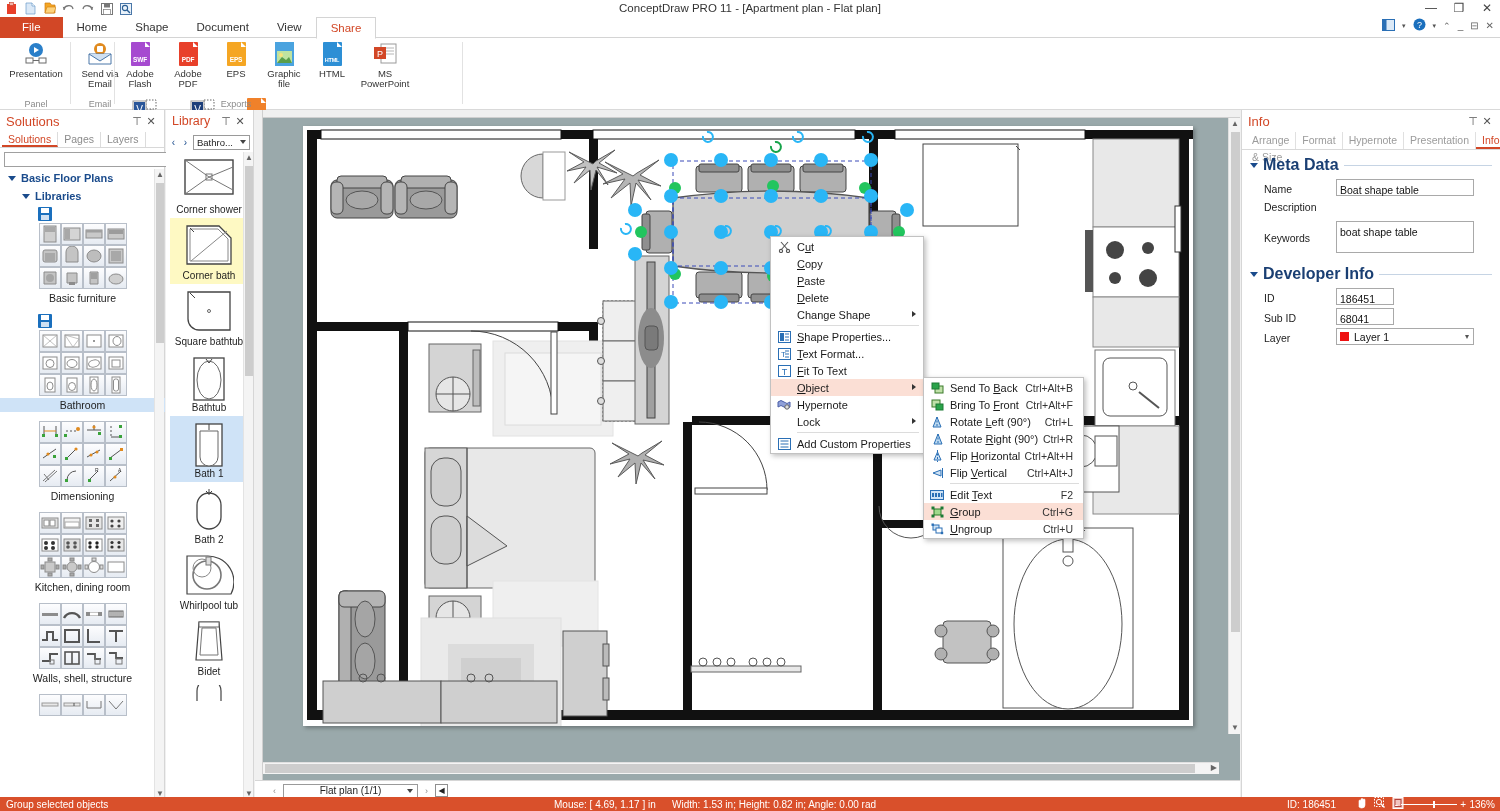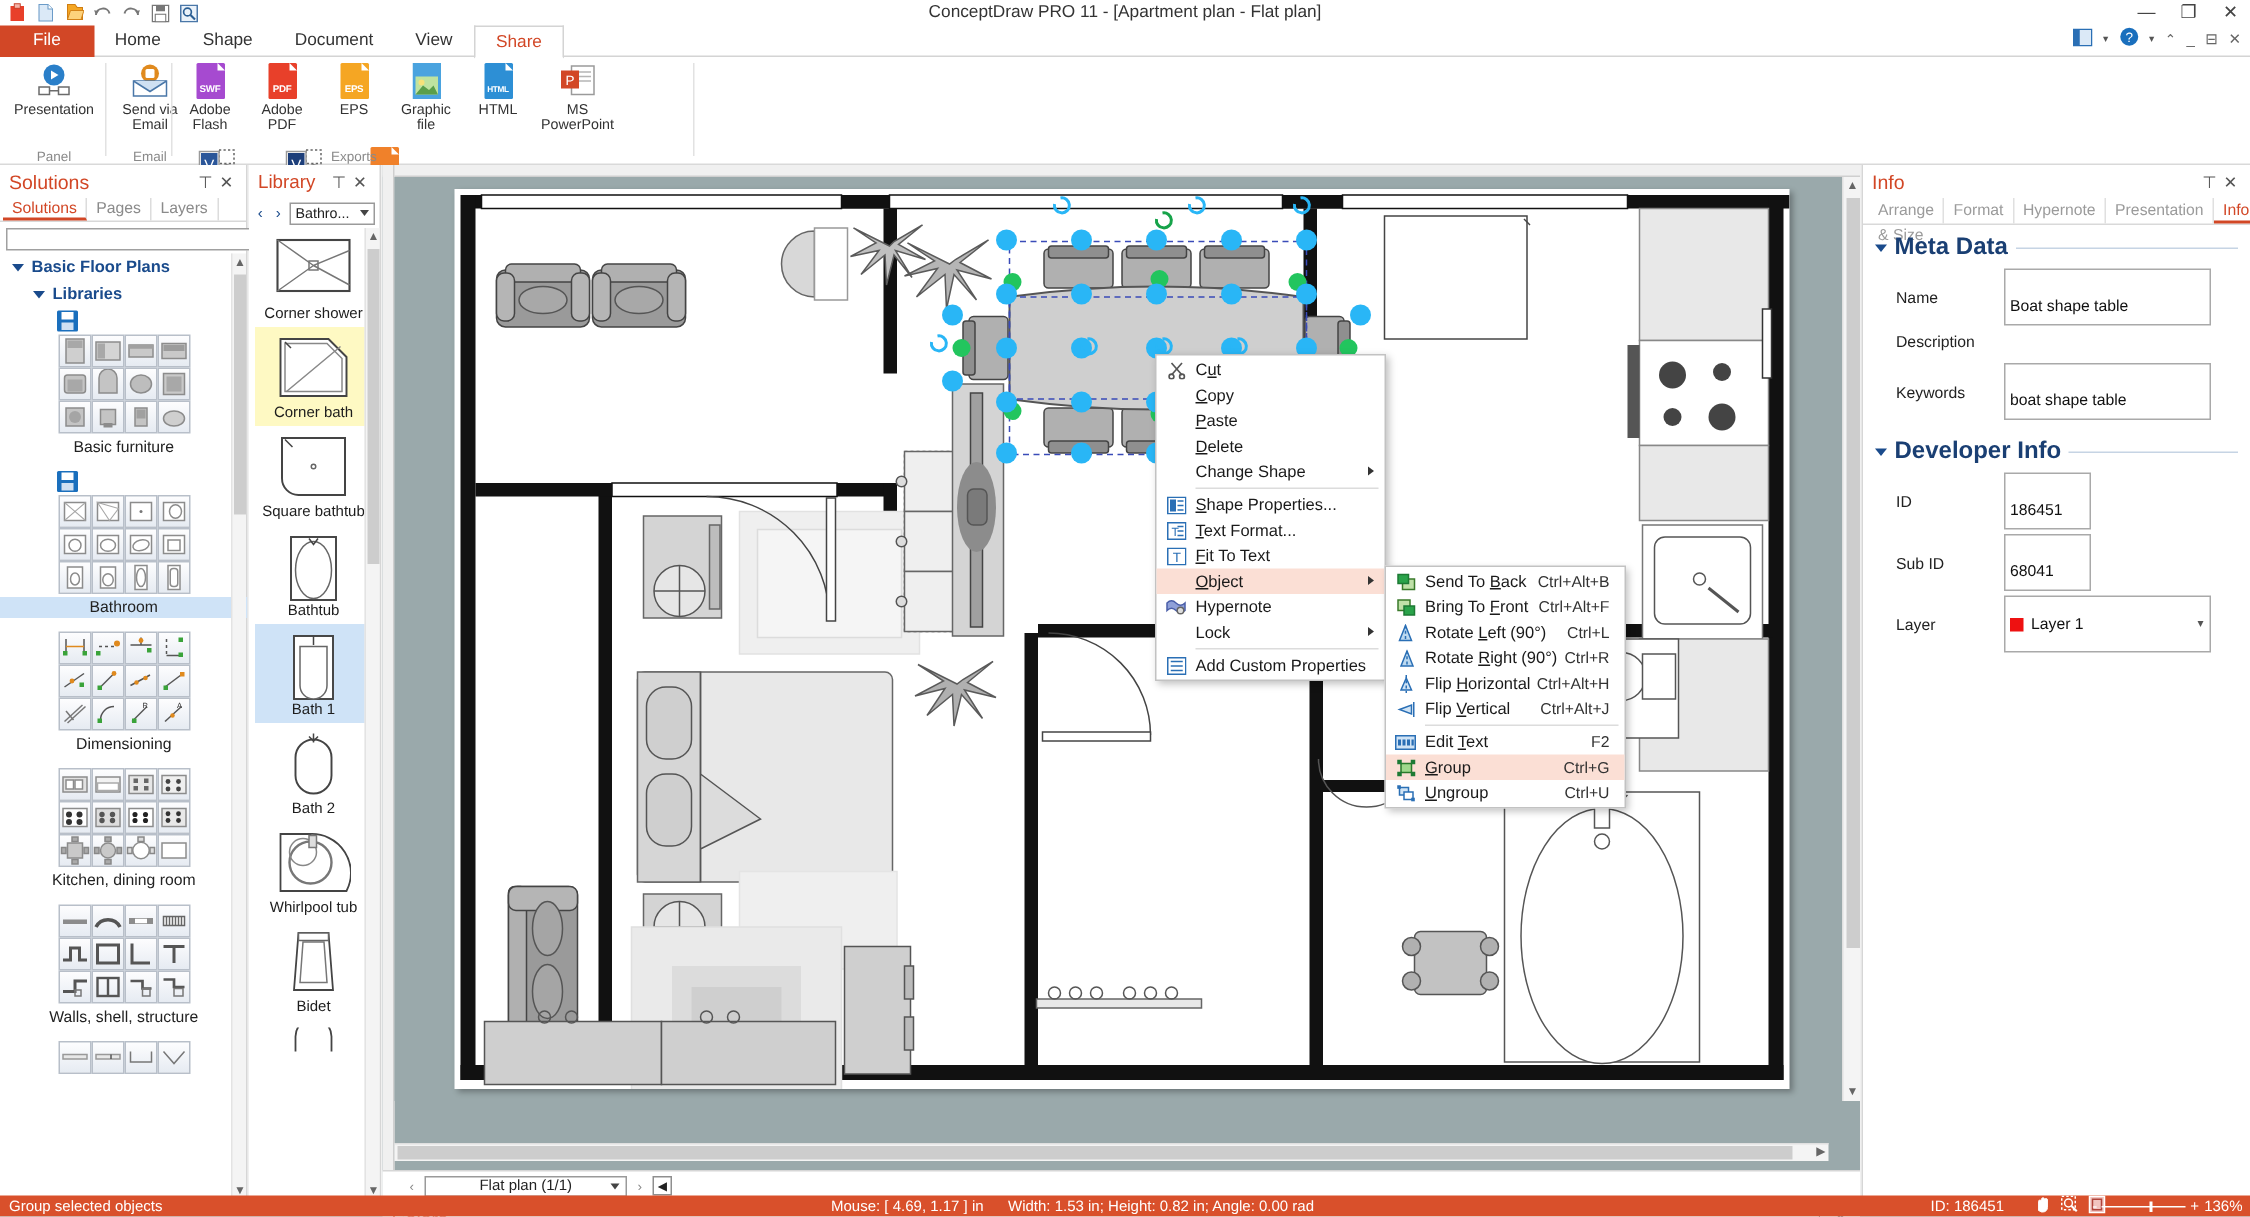--- a/index.html
+++ b/index.html
@@ -102,21 +102,21 @@
   #info { left:1241px; top:0; width:259px; height:690px; background:#fff; border-left:1px solid #d6d6d6;}
   .info-tabs { height:18px; display:flex; border-bottom:1px solid #d9d9d9; padding-left:4px;}
   .itab { font-size:10.5px; color:#9b9b9b; padding:0 6px; line-height:17px; border-right:1px solid #e0e0e0; cursor:pointer;}
   .itab.active { color:#d24726; border-bottom:2px solid #d24726; }
   .sect-hd { display:flex; align-items:center; gap:5px; padding:6px 8px 2px 8px; }
   .sect-hd .tri2 { width:0;height:0;border-left:4px solid transparent;border-right:4px solid transparent;border-top:5px solid #1a4b8c;}
   .sect-hd .st { font-size:16px; font-weight:bold; color:#1a3f73;}
   .sect-hd .rule { flex:1; height:1px; background:#c6d4e4;}
   .frow { display:flex; align-items:center; padding:3px 8px 0 22px; }
   .flbl { width:72px; font-size:10.5px; color:#222; padding-top:2px; }
-  .fval { border:1px solid #a9a9a9; background:#fff; font-size:10.5px; padding:18px 3px; color:#111; line-height:12px;}
+  .fval { border:1px solid #a9a9a9; background:#fff; font-size:10.5px; padding:4px 3px; color:#111; line-height:12px;}
 
   
   #colors { position:absolute; left:255px; top:690px; width:985px; height:100px; background:#fff; border-top:1px solid #d6d6d6; }
   .colors-hd { height:22px; display:flex; align-items:center; padding:0 6px; }
 
   
   .status { position:absolute; left:0; top:797px; width:1500px; height:14px; background:#d9502b; color:#fff; font-size:10px; display:flex; align-items:center;}
   .status .s-left { padding-left:6px; }
   .status .s-mouse { position:absolute; left:530px;padding-left:24px; }
   .status .s-dims { position:absolute; left:672px; }

